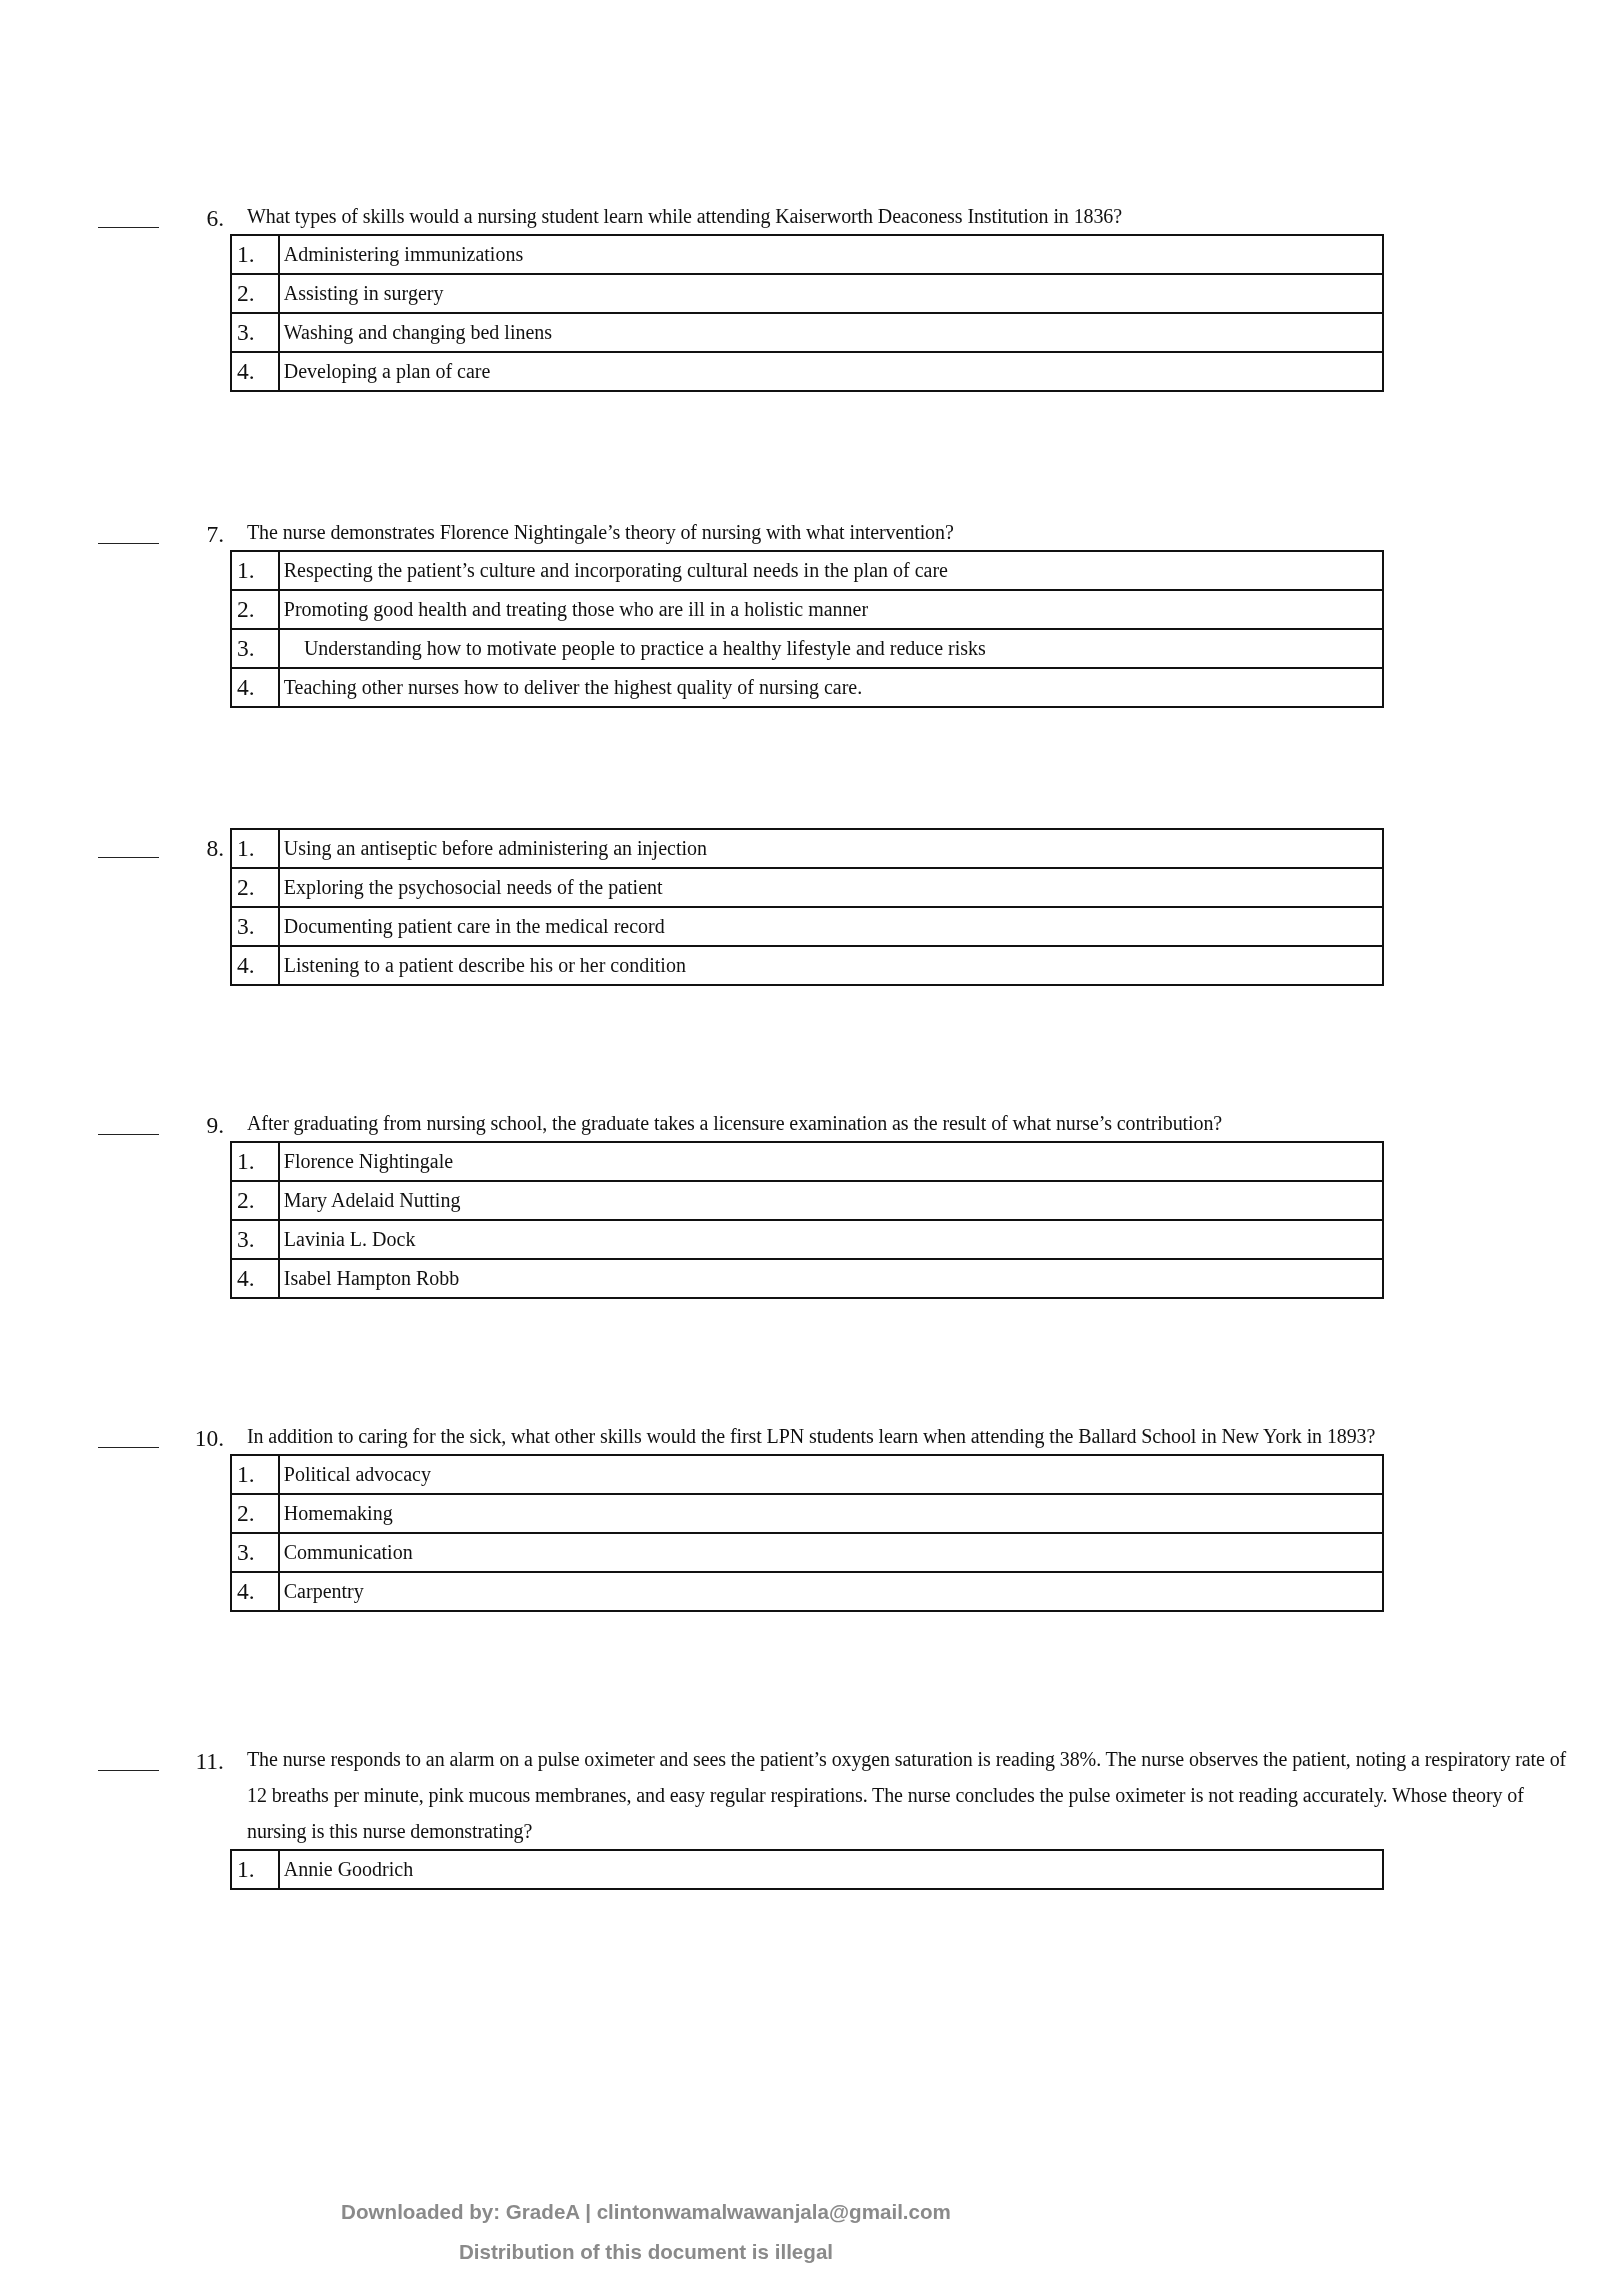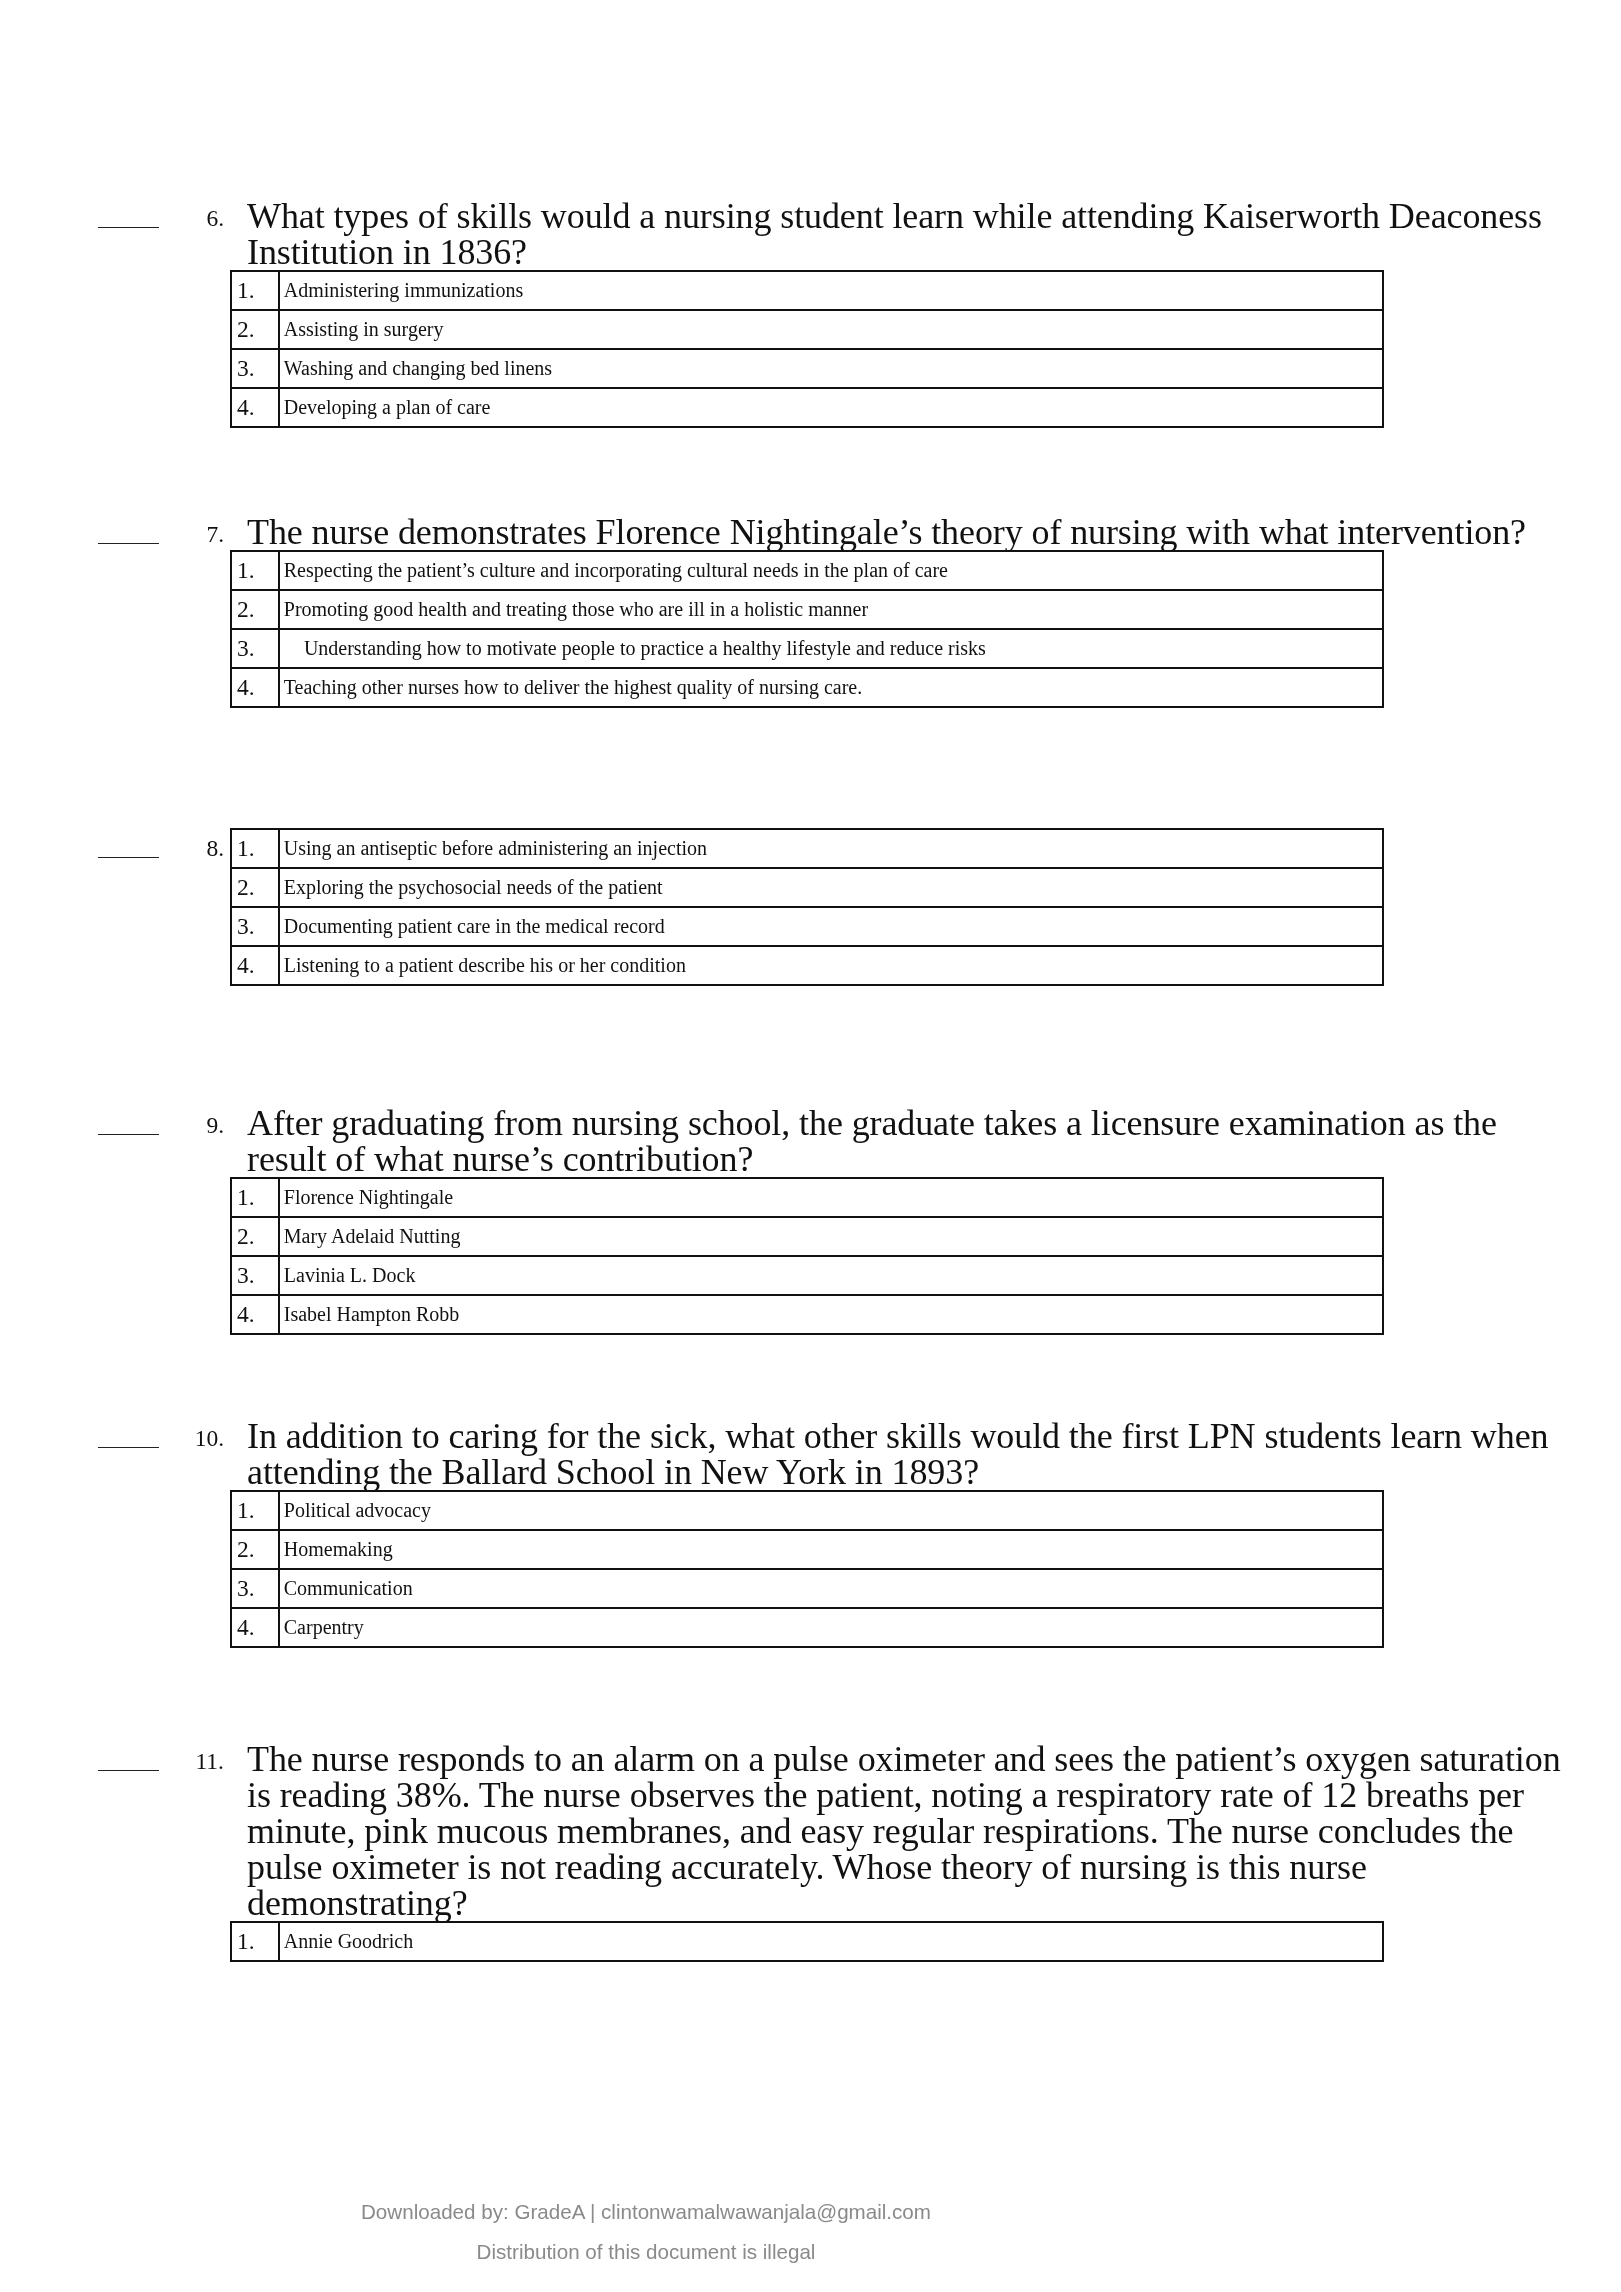--- a/index.html
+++ b/index.html
@@ -37,21 +37,21 @@
     left: 157px;
     width: 67px;
     top: 2px;
     text-align: right;
     font-size: 23.5px;
     line-height: 36px;
   }
   .q-text {
     margin-left: 247px;
     width: 1333px;
-    font-size: 36px;
+    font-size: 20px;
     line-height: 36px;
     letter-spacing: -0.1px;
   }
   .options {
     margin-left: 230px;
     width: 1154px;
     border-collapse: collapse;
     table-layout: fixed;
   }
   .options td {
@@ -74,20 +74,21 @@
     padding-bottom: 1px;
   }
   .footer {
     position: absolute;
     left: 0;
     width: 1292px;
     text-align: center;
     font-family: "Liberation Sans", "DejaVu Sans", sans-serif;
     font-size: 20.6px;
     color: #8a8a8a;
+    font-weight: bold;
   }
 </style>
 </head>
 <body>
 
 <div class="question" style="top:198px;">
   <div class="q-head">
     <div class="answer-blank"></div>
     <div class="q-number">6.</div>
     <div class="q-text">What types of skills would a nursing student learn while attending Kaiserworth Deaconess Institution in 1836?</div>

